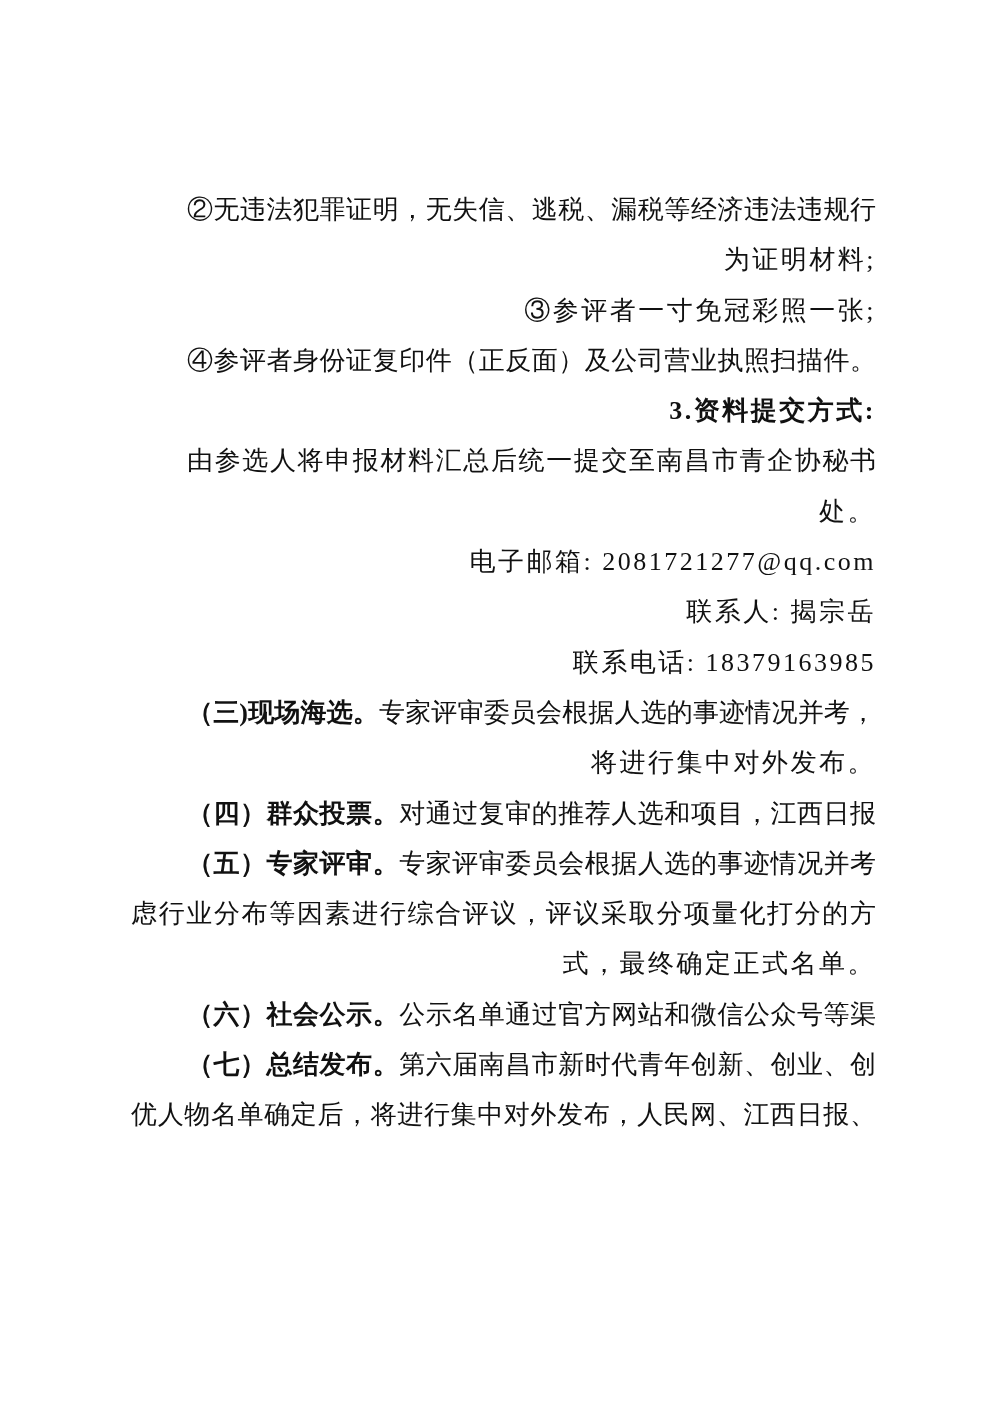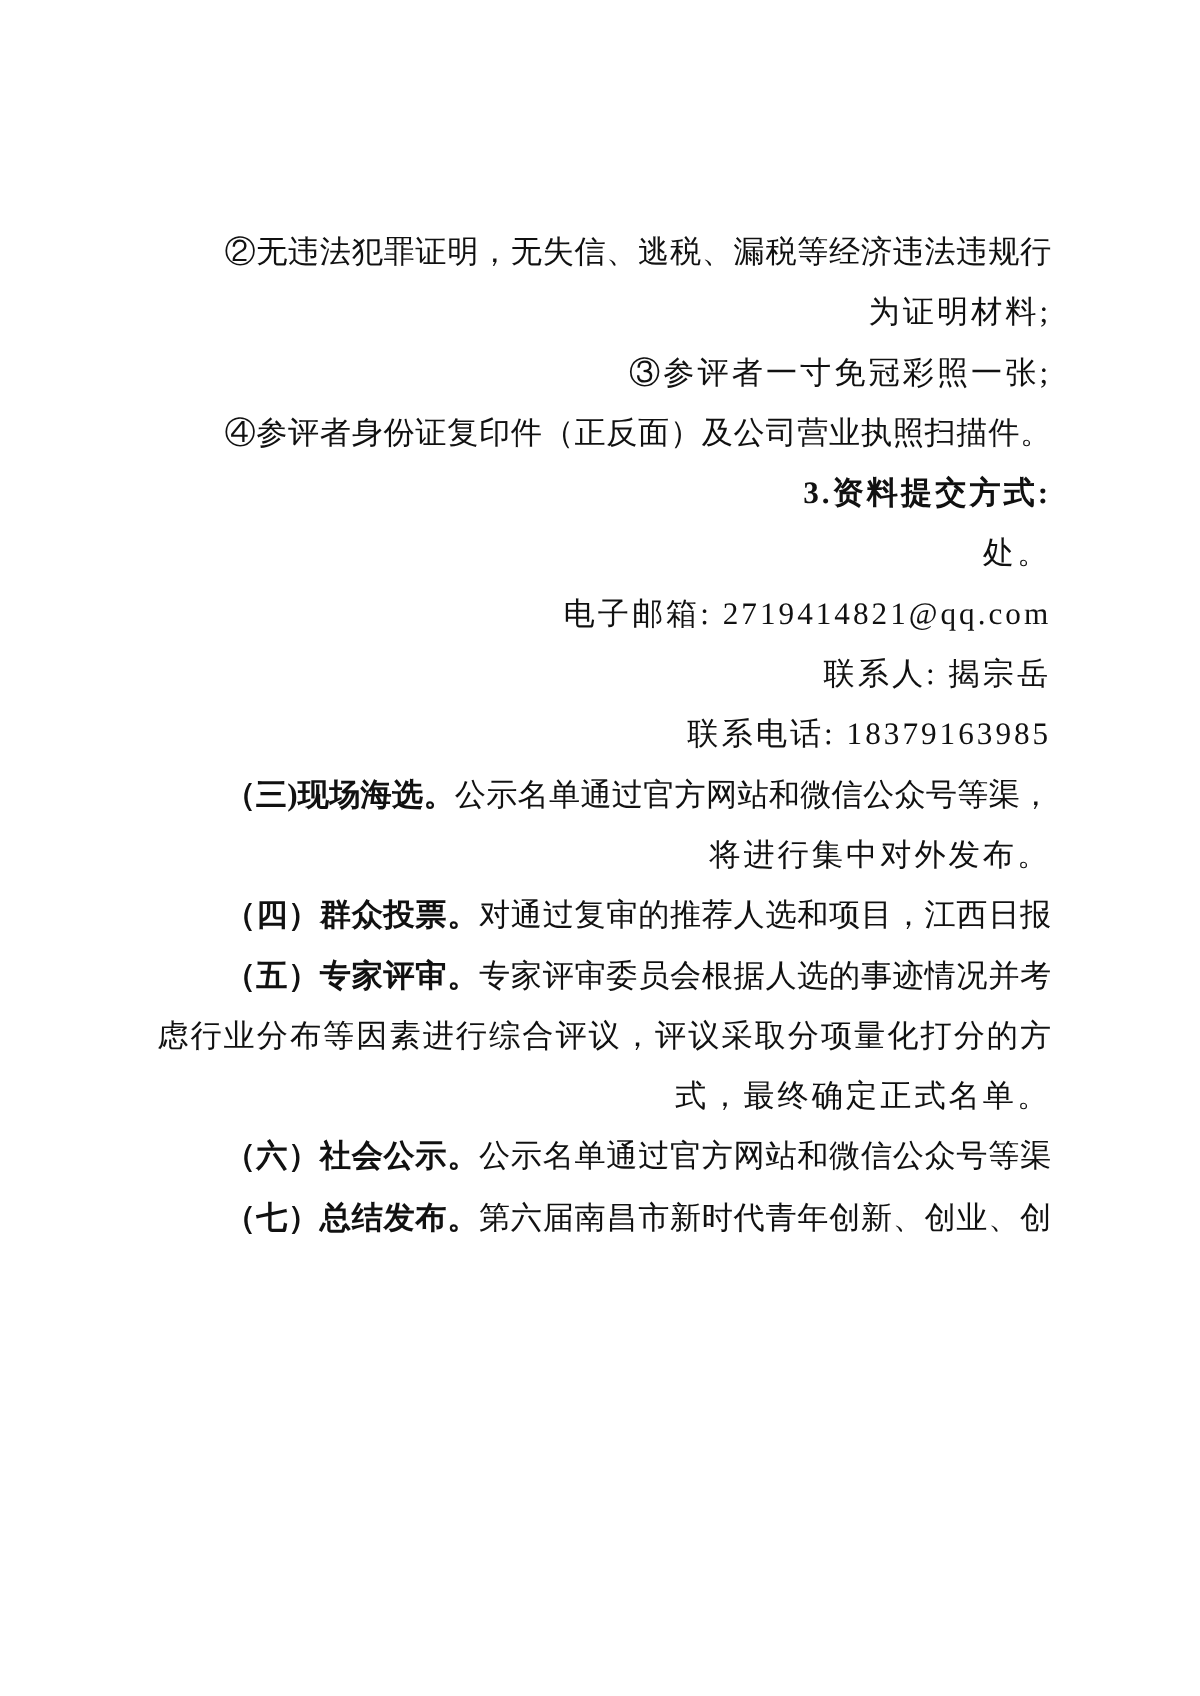--- a/index.html
+++ b/index.html
@@ -45,26 +45,28 @@
 </head>
 <body>
 
 <div class="page">
   <div class="textblock">
       <div class="line indent justify"><span class="seg">②无违法犯罪证明，无失信、逃税、漏税等经济违法违规行</span></div>
       <div class="line"><span class="seg">为证明材料;</span></div>
       <div class="line indent"><span class="seg">③参评者一寸免冠彩照一张;</span></div>
       <div class="line indent justify"><span class="seg">④参评者身份证复印件（正反面）及公司营业执照扫描件。</span></div>
       <div class="line indent"><span class="seg bold">3.资料提交方式:</span></div>
+      <div class="line indent justify"><span class="seg">由参选人将申报材料汇总后统一提交至南昌市青企协秘书</span></div>
       <div class="line"><span class="seg">处。</span></div>
-      <div class="line indent"><span class="seg">电子邮箱: 2719414821@qq.com</span></div>
+      <div class="line indent"><span class="seg">电子邮箱: 2081721277@qq.com</span></div>
       <div class="line indent"><span class="seg">联系人: 揭宗岳</span></div>
       <div class="line indent"><span class="seg">联系电话: 18379163985</span></div>
-      <div class="line indent justify"><span class="seg bold">（三)现场海选。</span><span class="seg">公示名单通过官方网站和微信公众号等渠，</span></div>
+      <div class="line indent justify"><span class="seg bold">（三)现场海选。</span><span class="seg">专家评审委员会根据人选的事迹情况并考，</span></div>
       <div class="line"><span class="seg">将进行集中对外发布。</span></div>
       <div class="line indent justify"><span class="seg bold">（四）群众投票。</span><span class="seg">对通过复审的推荐人选和项目，江西日报</span></div>
       <div class="line indent justify"><span class="seg bold">（五）专家评审。</span><span class="seg">专家评审委员会根据人选的事迹情况并考</span></div>
       <div class="line justify"><span class="seg">虑行业分布等因素进行综合评议，评议采取分项量化打分的方</span></div>
       <div class="line"><span class="seg">式，最终确定正式名单。</span></div>
       <div class="line indent justify"><span class="seg bold">（六）社会公示。</span><span class="seg">公示名单通过官方网站和微信公众号等渠</span></div>
       <div class="line indent justify"><span class="seg bold">（七）总结发布。</span><span class="seg">第六届南昌市新时代青年创新、创业、创</span></div>
+      <div class="line justify"><span class="seg">优人物名单确定后，将进行集中对外发布，人民网、江西日报、</span></div>
     </div>
 </div>
 
 </body></html>

